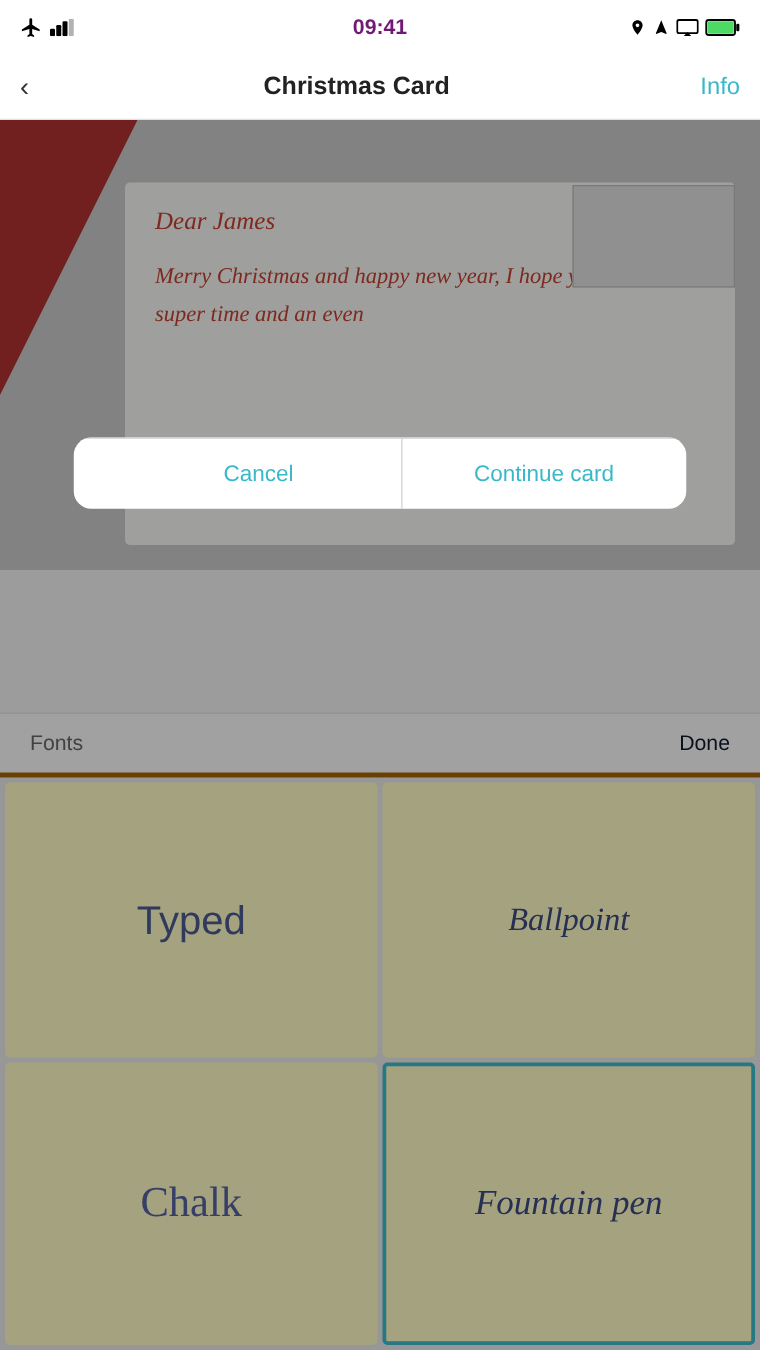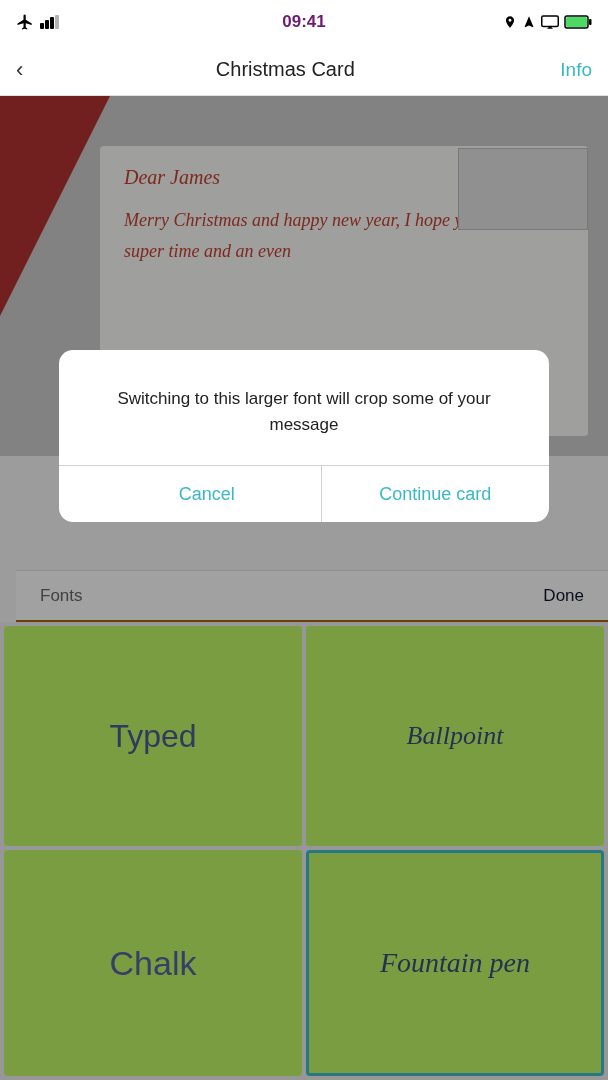--- a/index.html
+++ b/index.html
@@ -55,21 +55,21 @@
       position: relative;
       z-index: 10;
     }
     .nav-back {
       color: #333;
       font-size: 22px;
       cursor: pointer;
     }
     .nav-title {
       font-size: 20px;
-      font-weight: 400;
+      font-weight: 700;
       color: #222;
     }
     .nav-info {
       color: #3bb8c8;
       font-size: 19px;
       font-weight: 400;
       cursor: pointer;
       margin-left: 13px;
     }
 
@@ -177,23 +177,22 @@
       top: 570px;
       left: 0;
       right: 0;
       height: 52px;
       background: #f7f7f7;
       display: flex;
       align-items: center;
       justify-content: space-between;
       padding: 0 24px;
       border-top: 1px solid #ddd;
-      border-bottom: 2px solid #a16207;
+      border-bottom: 4px solid #a16207;
       z-index: 10;
-      margin-left: 16px;
     }
     .fonts-label {
       font-size: 17px;
       color: #666;
     }
     .fonts-done {
       font-size: 17px;
       color: #0f172a;
     }
 
@@ -204,21 +203,21 @@
       left: 0;
       right: 0;
       bottom: 0;
       background: #e8e8e8;
       display: grid;
       grid-template-columns: 1fr 1fr;
       gap: 4px;
       padding: 4px;
     }
     .font-cell {
-      background: #bef264;
+      background: #fef9c3;
       display: flex;
       align-items: center;
       justify-content: center;
       border-radius: 4px;
       cursor: pointer;
       position: relative;
     }
     .font-cell.selected {
       border: 3px solid #3bb8c8;
     }
@@ -227,21 +226,21 @@
       font-size: 32px;
       color: #4a5a90;
     }
     .font-ballpoint {
       font-family: Liberation Serif, serif;
       font-style: italic;
       font-size: 26px;
       color: #3a4a80;
     }
     .font-chalk {
-      font-family: Liberation Sans, sans-serif;
+      font-family: Liberation Serif, serif;
       font-size: 34px;
       color: #5560a0;
     }
     .font-fountain {
       font-family: 'Palatino Linotype', Palatino, serif;
       font-style: italic;
       font-size: 28px;
       color: #3a4a80;
       text-align: center;
       line-height: 1.3;
@@ -306,21 +305,20 @@
     <div class="card-dear">Dear James</div>
     <div class="card-message">Merry Christmas and happy new year, I hope you have a super time and an even</div>
   </div>
 
   <div style="position:absolute;top:52px;right:20px;width:130px;height:82px;background:#ddd;border:1px solid #bbb;z-index:2;"></div>
 </div>
 
 <div class="overlay"></div>
 
 <div class="dialog">
-  <div class="dialog-message">Switching to this larger font will crop some of your message</div>
   <div class="dialog-divider-h"></div>
   <div class="dialog-buttons">
     <button class="dialog-btn">Cancel</button>
     <div class="dialog-divider-v"></div>
     <button class="dialog-btn">Continue card</button>
   </div>
 </div>
 
 <div class="fonts-bar">
   <span class="fonts-label">Fonts</span>

